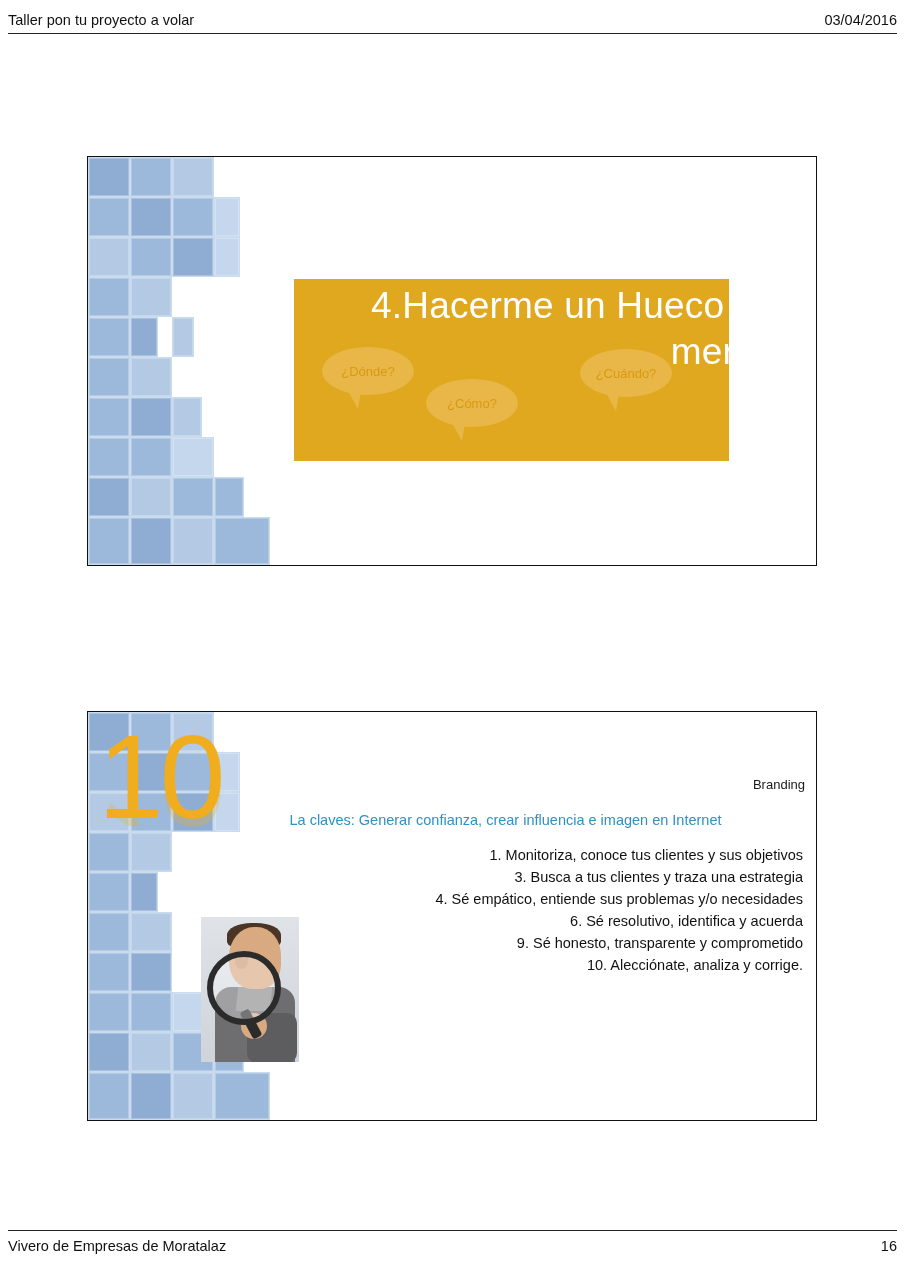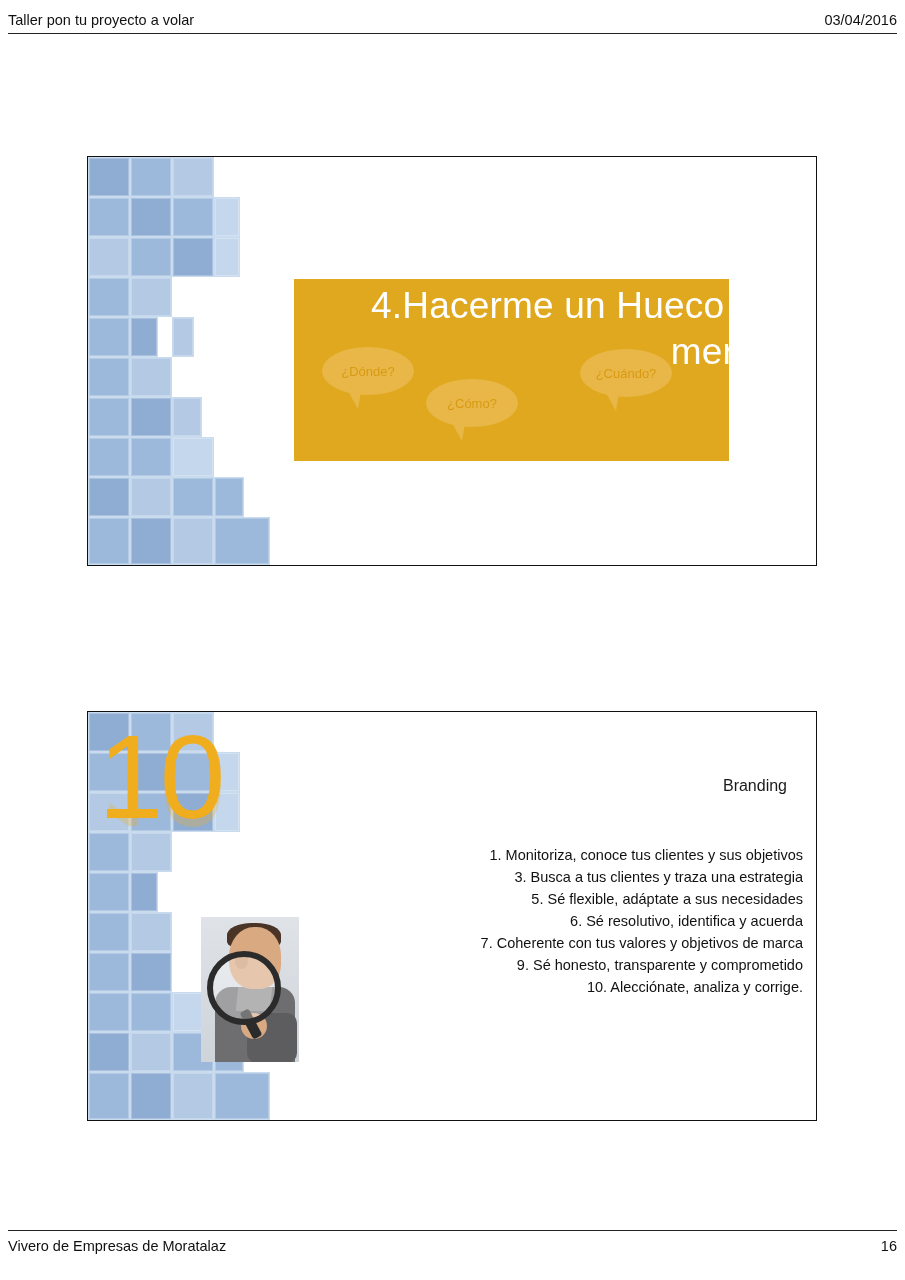--- a/index.html
+++ b/index.html
@@ -181,25 +181,25 @@
     position: absolute;
     left: 190px;
     top: 36px;
     width: 525px;
     text-align: right;
     font-size: 20.5px;
     color: #1a1a1a;
   }
   .s2-sub {
     position: absolute;
-    left: 174px;
+    left: 192px;
     top: 65px;
     width: 525px;
     text-align: right;
-    font-size: 16px;
+    font-size: 13px;
     color: #1a1a1a;
   }
   .s2-claves {
     position: absolute;
     left: 120px;
     top: 100px;
     width: 595px;
     text-align: center;
     font-size: 14.5px;
     color: #2e92c4;
@@ -396,27 +396,27 @@
     <div class="hair"></div>
     <div class="head"></div>
     <div class="ear"></div>
     <div class="arm"></div>
     <div class="hand"></div>
     <div class="lens-handle"></div>
     <div class="lens"></div>
   </div>
 
   <div class="s2-sub">Branding</div>
+  <div class="s2-claves">La claves: Generar confianza, crear influencia e imagen en Internet</div>
 
   <ul class="s2-list">
     <li>1.   Monitoriza, conoce tus clientes y sus objetivos</li>
     <li>3.   Busca a tus clientes y traza una estrategia</li>
-    <li>5.   Sé flexible, adáptate a sus necesidades</li>
+    <li>4.   Sé empático, entiende sus problemas y/o necesidades</li>
     <li>6.   Sé resolutivo, identifica y acuerda</li>
-    <li>7.   Coherente con tus valores y objetivos de marca</li>
     <li>9.   Sé honesto, transparente y comprometido</li>
     <li>10. Alecciónate, analiza y corrige.</li>
   </ul>
 </div>
 
 <div class="page-footer">
   <div class="rule"></div>
   <span>Vivero de Empresas de Moratalaz</span>
   <span>16</span>
 </div>

